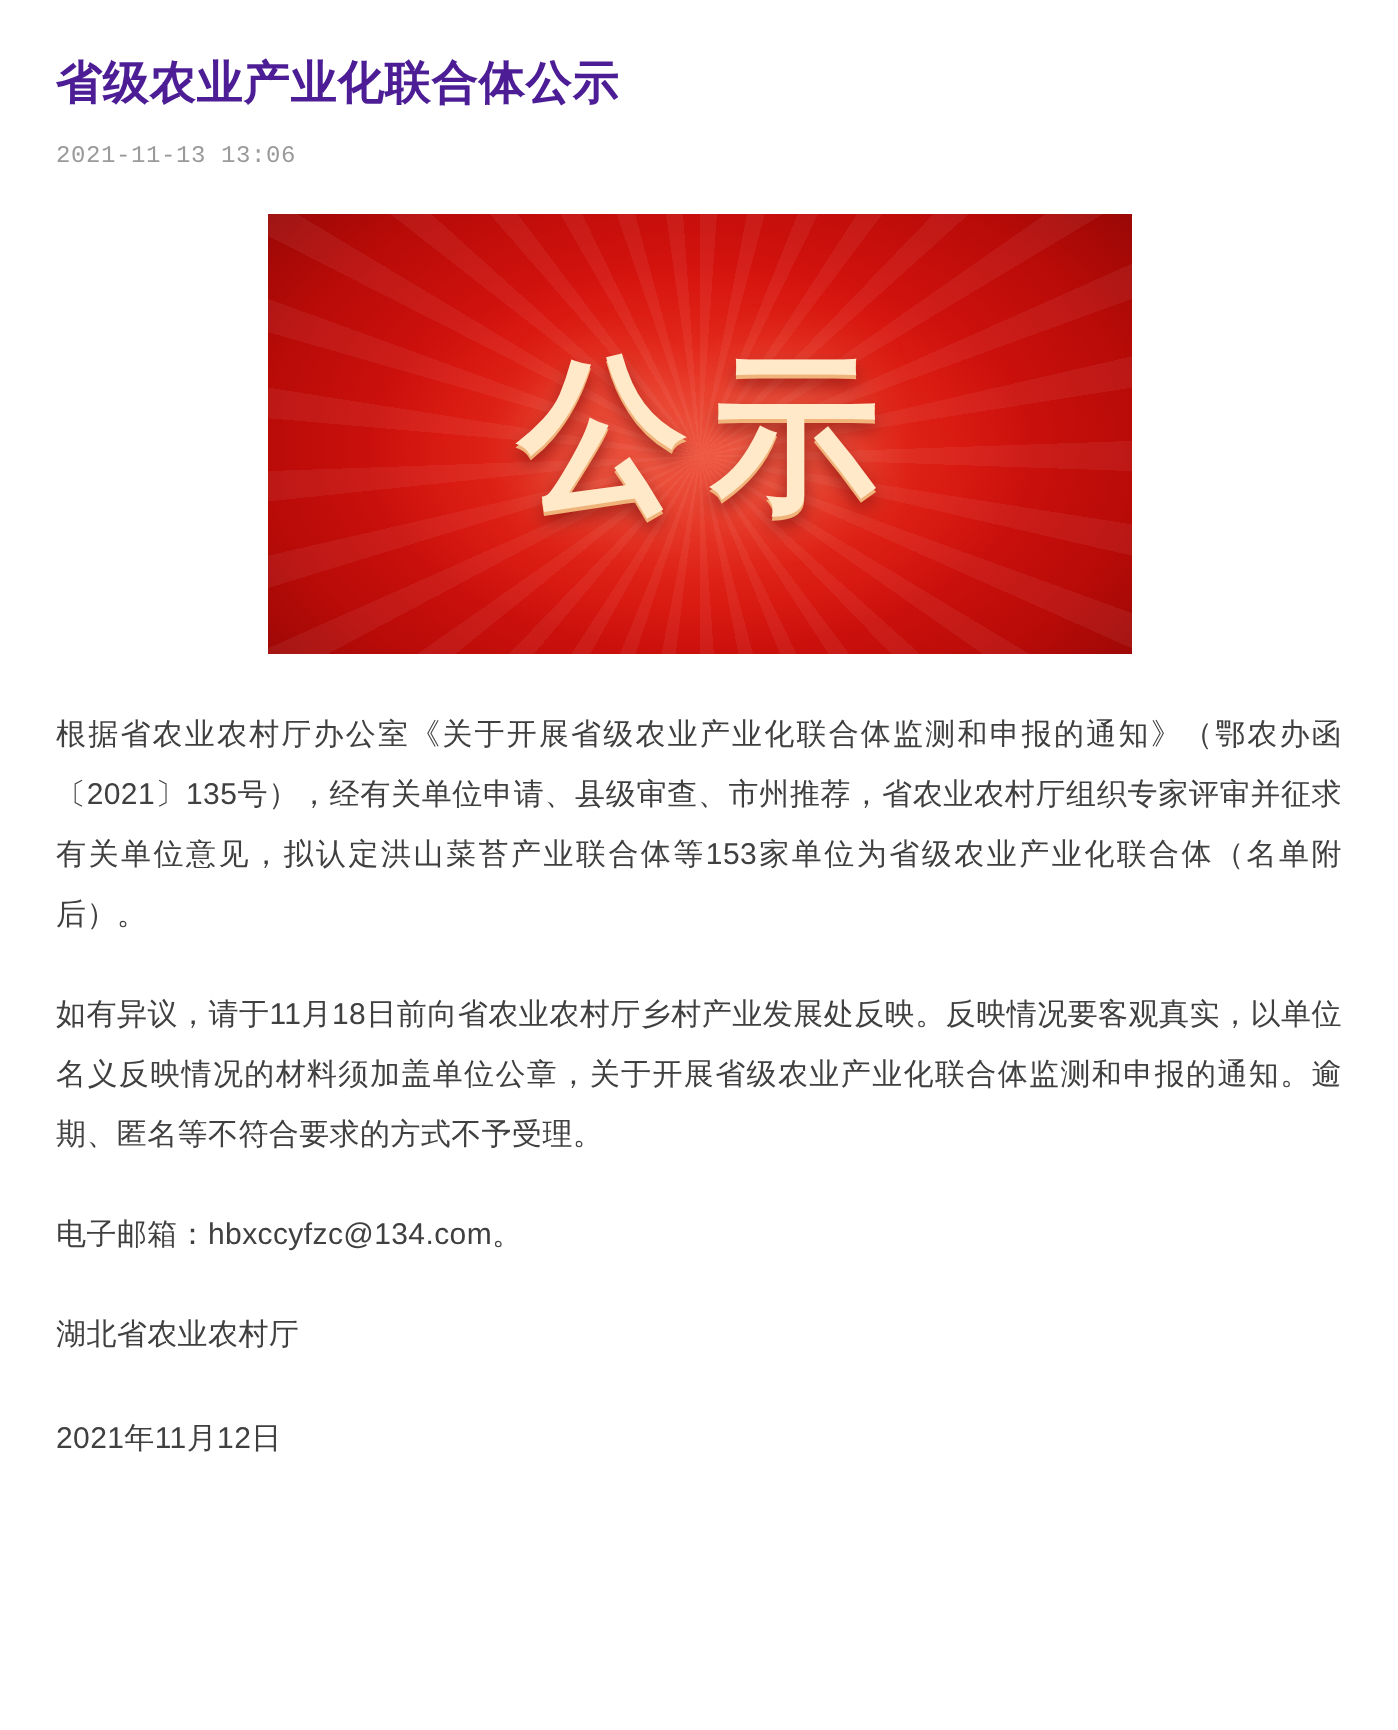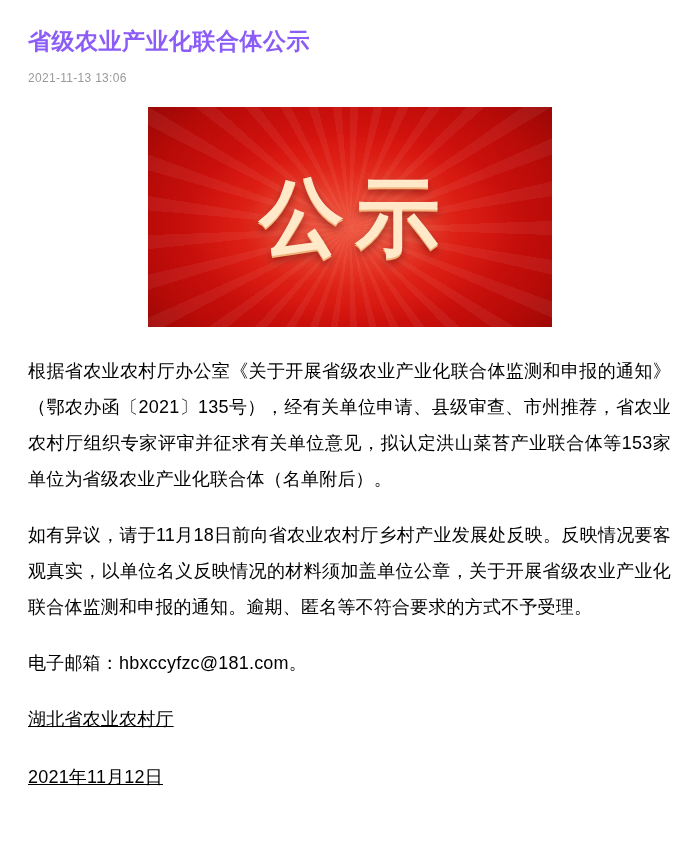--- a/index.html
+++ b/index.html
@@ -17,43 +17,45 @@
   .page {
     width: 699px;
     box-sizing: border-box;
     padding: 26px 28px 24px 28px;
     background: #ffffff;
   }
   .article-title {
     font-size: 23px;
     line-height: 1.35;
     font-weight: bold;
-    color: #8b5cf6;
+    color: #4c1d95;
     margin: 0 0 14px 0;
     letter-spacing: 0.5px;
   }
   .article-date {
     font-size: 12px;
     color: #9a9a9a;
     margin: 0 0 22px 0;
     letter-spacing: 0.3px;
+    font-family: Liberation Mono, monospace;
   }
   .figure-wrap {
     text-align: center;
     margin: 0 0 26px 0;
   }
   .notice-banner {
     width: 404px;
     height: 220px;
     margin: 0 auto;
     position: relative;
     overflow: hidden;
     background:
       radial-gradient(ellipse 70% 90% at 50% 52%, #e8231c 0%, #d6130e 42%, #b90b08 72%, #8d0604 100%);
     display: block;
+    padding-left: 28px;
   }
   .notice-banner .rays {
     position: absolute;
     inset: 0;
     background:
       repeating-conic-gradient(from 0deg at 50% 55%,
         rgba(255,255,255,0.055) 0deg 4deg,
         rgba(255,255,255,0.0) 4deg 11deg);
     mix-blend-mode: screen;
   }
@@ -80,34 +82,33 @@
     letter-spacing: 12px;
     text-indent: 12px;
     color: #ffe9c9;
     font-family: "DejaVu Sans", "Liberation Sans", sans-serif;
     text-shadow:
       0 2px 0 #f0b37a,
       0 5px 9px rgba(90,0,0,0.55),
       0 0 26px rgba(255,200,150,0.35);
   }
   .body-text p {
-    font-size: 18px;
+    font-size: 15px;
     line-height: 2.0;
-    color: #000000;
+    color: #404040;
     margin: 0 0 20px 0;
     text-align: justify;
     letter-spacing: 0.2px;
   }
   .body-text p:last-child {
     margin-bottom: 0;
     margin-top: 12px;
   }
   .sig-block p {
     margin-bottom: 22px;
-    text-decoration: underline;
   }
 </style>
 </head>
 <body>
 
 <div class="page">
 
   <h1 class="article-title">省级农业产业化联合体公示</h1>
 
   <div class="article-date">2021-11-13 13:06</div>
@@ -116,20 +117,20 @@
     <div class="notice-banner">
       <div class="rays"></div>
       <div class="glow"></div>
       <div class="banner-text">公示</div>
     </div>
   </div>
 
   <div class="body-text">
     <p>根据省农业农村厅办公室《关于开展省级农业产业化联合体监测和申报的通知》（鄂农办函〔2021〕135号），经有关单位申请、县级审查、市州推荐，省农业农村厅组织专家评审并征求有关单位意见，拟认定洪山菜苔产业联合体等153家单位为省级农业产业化联合体（名单附后）。</p>
     <p>如有异议，请于11月18日前向省农业农村厅乡村产业发展处反映。反映情况要客观真实，以单位名义反映情况的材料须加盖单位公章，关于开展省级农业产业化联合体监测和申报的通知。逾期、匿名等不符合要求的方式不予受理。</p>
-    <p>电子邮箱：hbxccyfzc@181.com。</p>
+    <p>电子邮箱：hbxccyfzc@134.com。</p>
     <div class="sig-block">
       <p>湖北省农业农村厅</p>
       <p>2021年11月12日</p>
     </div>
   </div>
 
 </div>
 
 </body></html>

